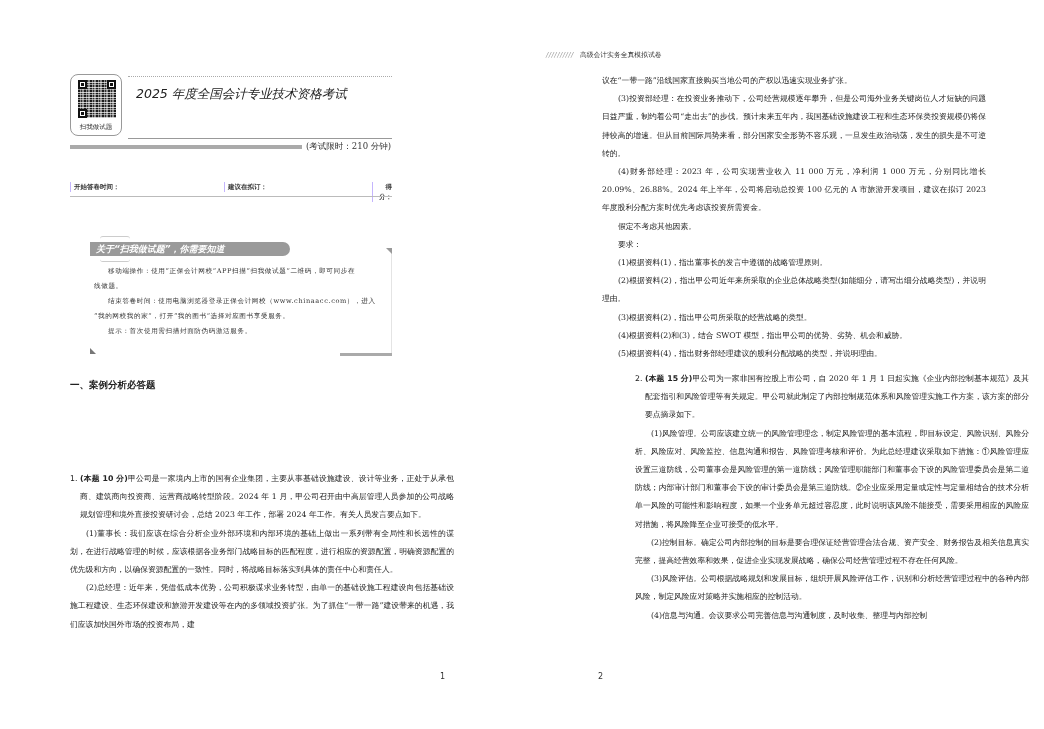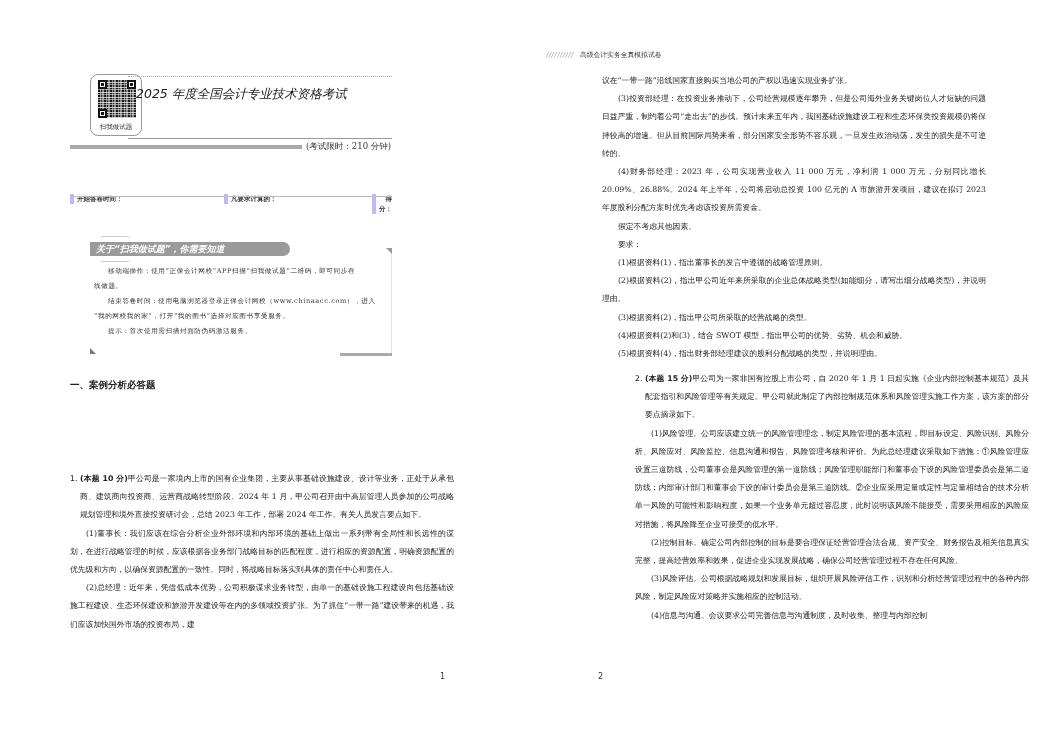--- a/index.html
+++ b/index.html
@@ -6,21 +6,21 @@
   html, body { width: 1044px; height: 729px; background: #ffffff; overflow: hidden; }
   body { position: relative; font-family: "DejaVu Serif", "Liberation Serif", serif; color: #222; }
 
   .page { position: absolute; top: 0; height: 729px; }
   .page-left { left: 0; width: 522px; }
   .page-right { left: 522px; width: 522px; }
 
   
   .qr-box {
     position: absolute; left: 70px; top: 74px; width: 52px; height: 62px;
-    border: 1px solid #999; border-radius: 8px; background: #fff; margin-left: 20px;
+    border: 1px solid #999; border-radius: 8px; background: #fff;
   }
   .qr-code {
     position: absolute; left: 7px; top: 5px; width: 38px; height: 38px;
     background:
       repeating-linear-gradient(90deg, #333 0 2px, #fff 2px 3px, #555 3px 4px, #fff 4px 6px),
       #888;
     background-blend-mode: multiply;
   }
   .qr-code::before {
     content: ""; position: absolute; inset: 0;
@@ -57,21 +57,21 @@
   }
   .time-limit {
     position: absolute; left: 306px; top: 141px;
     font-size: 8.5px; color: #333;
   }
 
   .answer-row {
     position: absolute; left: 70px; top: 182px; width: 322px; height: 12px;
     font-family: "DejaVu Sans", sans-serif; font-size: 6.5px; font-weight: bold; color: #333;
   }
-  .answer-row .field { position: absolute; top: 12px; border-left: 4px solid #c4b5fd; padding-left: 3px; line-height: 10px; }
+  .answer-row .field { position: absolute; top: 0; border-left: 1px solid #c4b5fd; padding-left: 3px; line-height: 10px; }
   .answer-row .f1 { left: 0; }
   .answer-row .f2 { left: 154px; }
   .answer-row .f3 { left: 302px; text-align: right; }
   .answer-rule { position: absolute; left: 70px; top: 196px; width: 322px; border-top: 1px solid #bbb; }
 
   
   .notice-card {
     position: absolute; left: 80px; top: 240px; width: 316px; height: 118px;
   }
   .notice-body {
@@ -160,21 +160,21 @@
   </div>
 
   <div class="header-dots"></div>
   <div class="exam-year-title">2025 年度全国会计专业技术资格考试</div>
   <div class="title-rule"></div>
   <div class="gray-bar"></div>
   <div class="time-limit">(考试限时：210 分钟)</div>
 
   <div class="answer-row">
     <span class="field f1">开始答卷时间：</span>
-    <span class="field f2">凡要求计算的：</span>
+    <span class="field f2">建议在拟订：</span>
     <span class="field f3">得分：</span>
   </div>
   <div class="answer-rule"></div>
 
   <div class="notice-card">
     <div class="notice-body"></div>
     <div class="notice-fold"></div>
     <div class="notice-fold-bl"></div>
     <div class="notice-shadow-bottom"></div>
     <div class="notice-bracket"></div>

